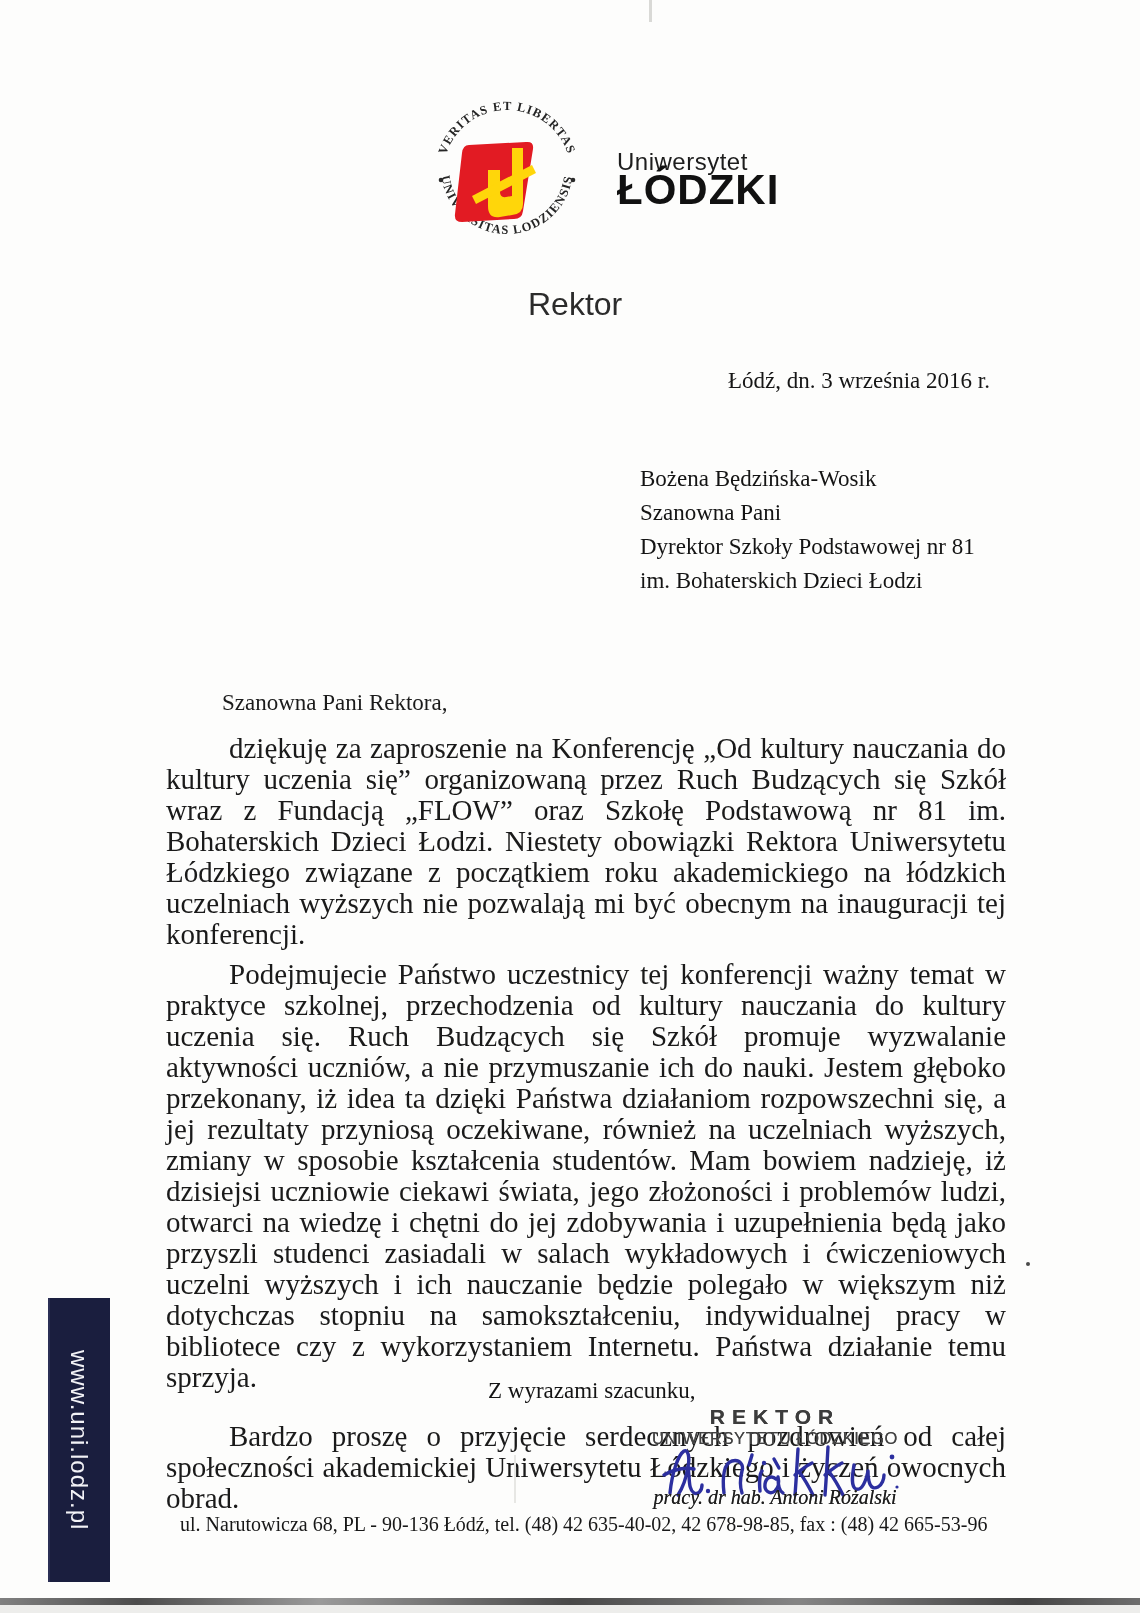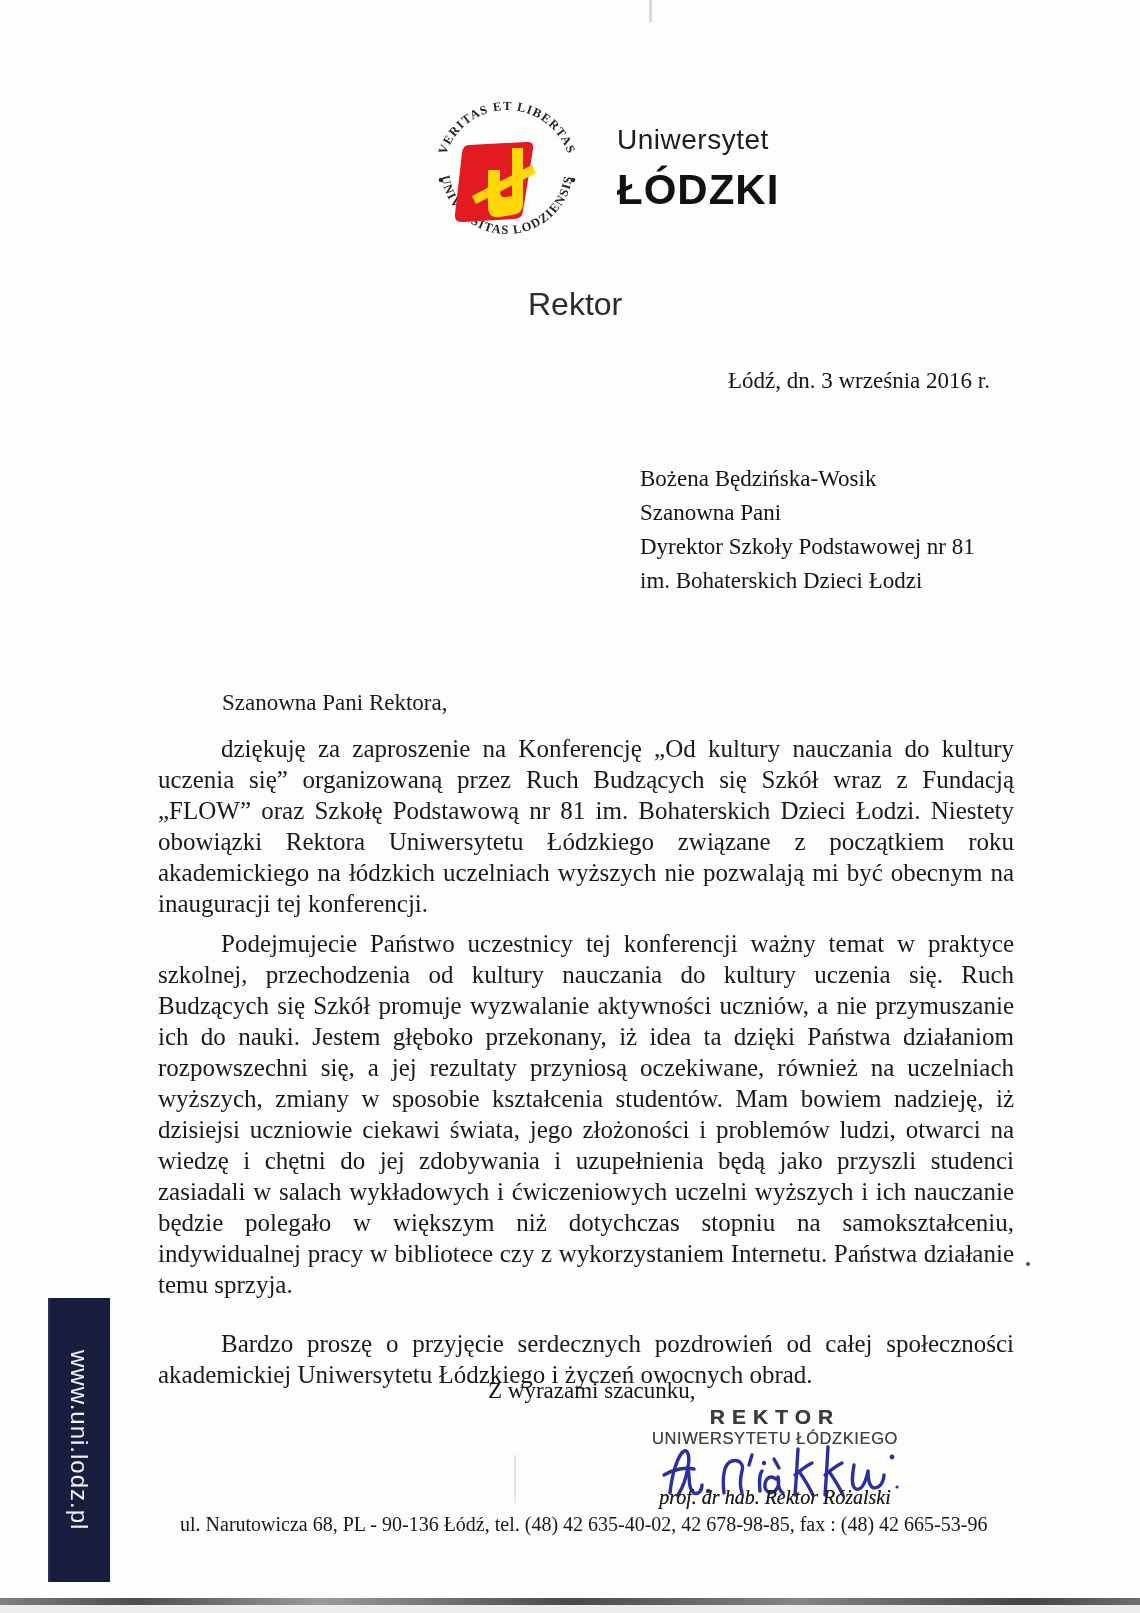--- a/index.html
+++ b/index.html
@@ -2,33 +2,33 @@
 <html><head>
 <meta charset="utf-8">
 <style>
   html,body{margin:0;padding:0;background:#ffffff;}
   .page{
     position:relative;width:1140px;height:1613px;overflow:hidden;
     background:#fdfdfc;font-family:"Liberation Serif",serif;color:#1b1b1b;
   }
   
   .seal{position:absolute;left:428px;top:92px;width:158px;height:158px;}
-  .org-line1{position:absolute;left:617px;top:124px;font-family:"Liberation Sans",sans-serif;
-    font-size:28px;color:#1d1d1d;letter-spacing:.5px;}
+  .org-line1{position:absolute;left:617px;top:148px;font-family:"Liberation Sans",sans-serif;
+    font-size:24px;color:#1d1d1d;letter-spacing:.5px;}
   .org-line2{position:absolute;left:617px;top:166px;font-family:"Liberation Sans",sans-serif;
     font-size:42px;font-weight:700;color:#111;letter-spacing:1px;}
   .office-title{position:absolute;left:528px;top:286px;font-family:"Liberation Sans",sans-serif;
     font-size:32px;color:#2b2b2b;}
   
   .dateline{position:absolute;left:728px;top:368px;width:284px;font-size:23px;color:#161616;}
   .recipient{position:absolute;left:640px;top:462px;font-size:23px;line-height:34px;color:#141414;}
   
   .body-block{position:absolute;left:158px;top:690px;width:856px;}
   .salutation{font-size:23px;margin:0 0 0 64px;}
-  .para{font-size:25px;line-height:31px;text-align:justify;text-indent:63px;margin:0;color:#1a1a1a;}
+  .para{font-size:29px;line-height:31px;text-align:justify;text-indent:63px;margin:8px;color:#1a1a1a;}
   .p1{margin-top:17px;}
   .p2{margin-top:9px;}
   .p3{margin-top:28px;}
   .closing{position:absolute;left:488px;top:1378px;font-size:23px;color:#141414;}
   
   .sig-block{position:absolute;left:620px;top:1405px;width:310px;height:115px;
     font-family:"Liberation Sans",sans-serif;text-align:center;}
   .stamp-title{font-size:21px;font-weight:700;letter-spacing:7px;color:#3c3c3c;
     text-shadow:0 0 .6px #555;}
   .stamp-subtitle{font-size:16.5px;letter-spacing:.6px;color:#424242;
@@ -128,21 +128,21 @@
         <path d="M178,38 C184,46 188,54 191,60"></path>
         <path d="M202,30 C200,42 199,52 204,54 C210,56 214,46 216,36 C216,46 218,56 226,52 C230,50 232,44 232,40"></path>
       </g>
       <g fill="#2c2f9f">
         <circle cx="56" cy="56" r="2.2"></circle>
         <circle cx="112" cy="28" r="2.2"></circle>
         <circle cx="240" cy="22" r="2.4"></circle>
         <circle cx="245" cy="52" r="1.6"></circle>
       </g>
     </svg>
-    <div class="signer">prof. dr hab. Rektor Różalski</div>
+    <div class="signer">pracy. dr hab. Antoni Różalski</div>
   </div>
 
   <div class="sidebar-bar">
     <div class="sidebar-text">www.uni.lodz.pl</div>
   </div>
 
   <div class="footer">
     <div>ul. Narutowicza 68, PL - 90-136 Łódź, tel. (48) 42 635-40-02, 42 678-98-85,  fax : (48) 42 665-53-96</div>
   </div>
 

